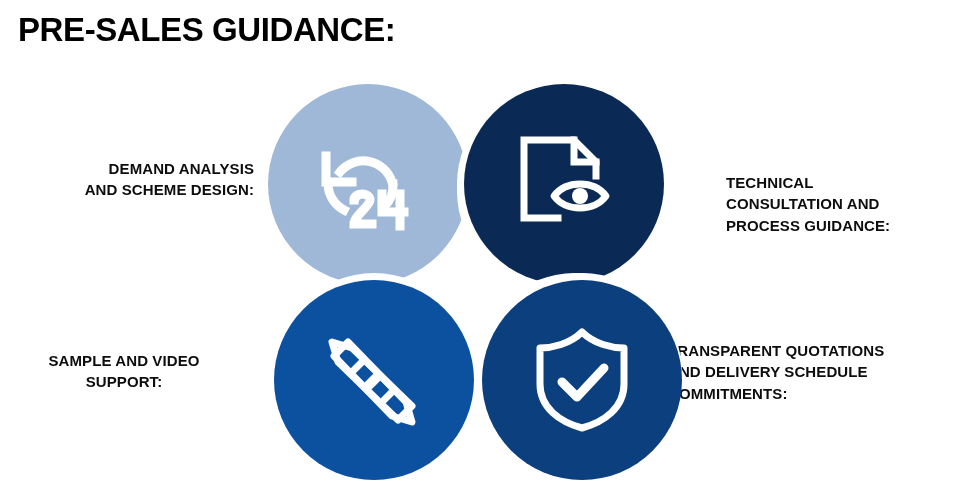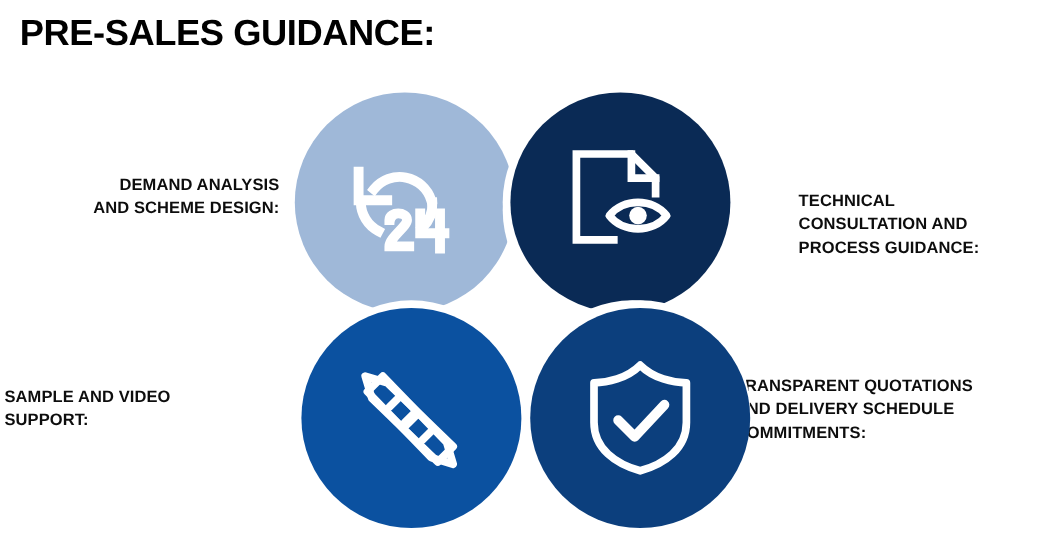--- a/index.html
+++ b/index.html
@@ -94,21 +94,21 @@
   }
   #label-demand {
     right: 706px;
     top: 158px;
     text-align: right;
     width: 240px;
   }
   #label-sample {
     right: 716px;
     top: 350px;
-    text-align: left;
+    text-align: center;
     width: 240px;
   }
   #label-technical {
     left: 726px;
     top: 172px;
     text-align: left;
     width: 230px;
   }
   #label-transparent {
     left: 668px;

